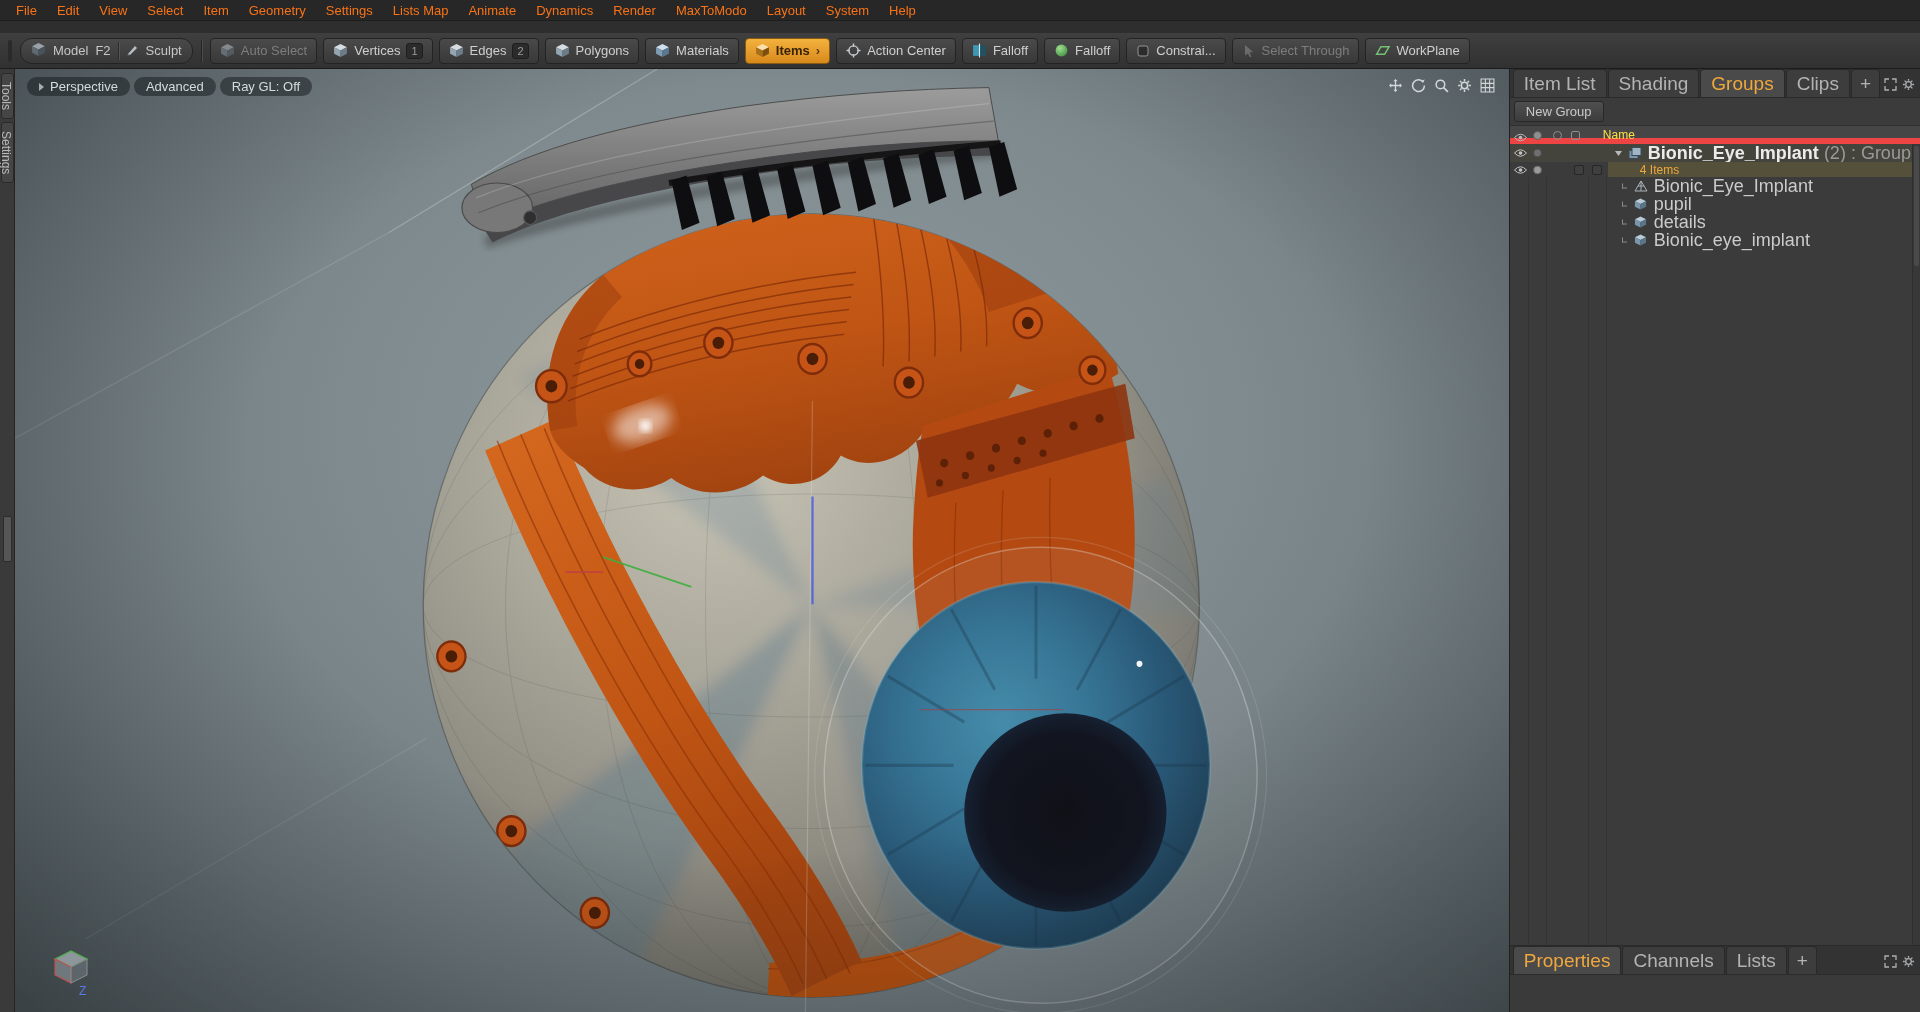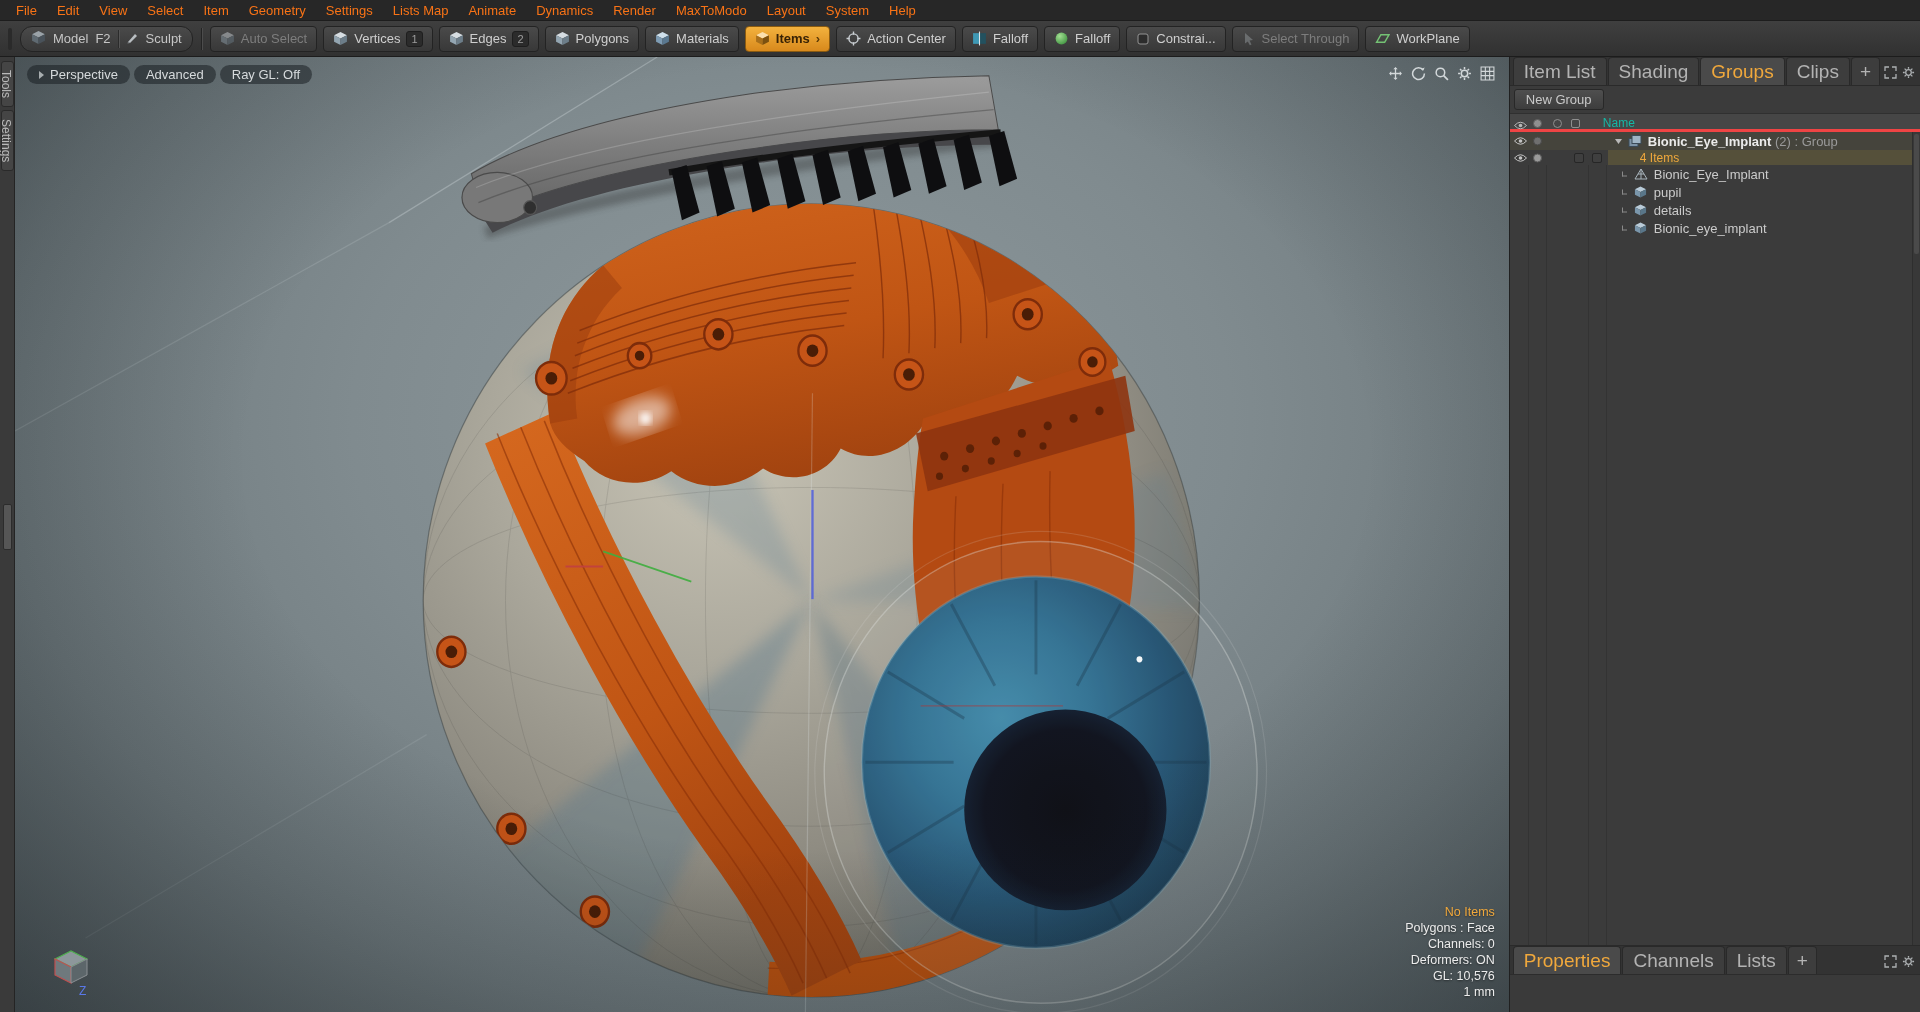--- a/index.html
+++ b/index.html
@@ -13,21 +13,21 @@
   .app { display:flex; flex-direction:column; width:1920px; height:1012px; }
 
   
   .menubar { flex:0 0 21px; background:#272727; border-bottom:1px solid #1d1d1d;
              display:flex; align-items:center; padding-left:6px; }
   .mi { padding:2px 10px; color:#f97316; cursor:default; white-space:nowrap; }
 
   
   .toolbar { flex:0 0 36px; background:linear-gradient(#3f3f3f,#313131);
              border-bottom:1px solid #1c1c1c; display:flex; align-items:center;
-             padding:0 8px; gap:6px; }
+             padding:0 8px; gap:6px;margin-top:12px; }
   .toolbar-handle { width:4px; height:22px; background:#2a2a2a; border-radius:2px; margin-right:2px; }
   .tbtn { display:flex; align-items:center; gap:6px; height:26px; padding:0 9px;
           background:linear-gradient(#4a4a4a,#383838); border:1px solid #232323;
           border-radius:4px; color:#cfcfcf; white-space:nowrap; }
   .tbtn svg { display:block; }
   .tbtn.disabled { color:#7d7d7d; }
   .tbtn.disabled svg { opacity:.45; }
   .badge { background:#2b2b2b; border:1px solid #1e1e1e; border-radius:3px;
            font-size:11px; color:#9d9d9d; padding:0 4px; line-height:14px; }
   .tbtn.items-active { background:linear-gradient(#f3b23e,#d8891c); border-color:#8a5a10;
@@ -74,28 +74,28 @@
              padding:0 3px; border-bottom:1px solid #2a2a2a; }
   .rtab { padding:3px 10px 2px; background:#3d3d3d; border:1px solid #292929; border-bottom:none;
           border-radius:4px 4px 0 0; color:#b3b3b3; font-size:19px; white-space:nowrap; }
   .rtab.active { background:#4a4a4a; color:#f0a83c; }
   .rtab.add { padding:3px 8px 2px; }
   .spacer { flex:1; }
   .ticon { margin:0 2px 3px; opacity:.85; }
   .rp-toolbar { flex:0 0 26px; padding:3px 4px; }
   .btn { display:inline-flex; align-items:center; background:linear-gradient(#4f4f4f,#3d3d3d);
          border:1px solid #282828; border-radius:3px; padding:2px 11px; color:#c9c9c9; font-size:13px; }
-  .rp-header { flex:0 0 19px; background:#464646; border-top:1px solid #303030; border-bottom:3px solid #ef4444;
-               position:relative; font-size:12px; color:#14b8a6;padding-left:36px; }
+  .rp-header { flex:0 0 19px; background:#464646; border-top:1px solid #303030; border-bottom:6px solid #ef4444;
+               position:relative; font-size:12px; color:#fde047;padding-left:36px; }
   .rp-tree { flex:1; position:relative; background:#3b3b3b; overflow:hidden; }
   .colsep { position:absolute; top:0; bottom:0; width:1px; background:#333; }
   .rp-scroll { position:absolute; top:0; bottom:0; right:0; width:8px; background:#383838;
                border-left:1px solid #2e2e2e; }
   .rp-scroll .thumb { margin:2px 1px; height:120px; background:#4a4a4a; border-radius:2px; }
-  .trow { height:18px; position:relative; font-size:13px; color:#cbcbcb; }
+  .trow { height:18px; position:relative; font-size:18px; color:#cbcbcb; }
   .trow .cell { position:absolute; top:50%; transform:translateY(-50%); display:flex; align-items:center; }
   .trow .tlabel { position:absolute; top:50%; transform:translateY(-50%); white-space:nowrap; }
   .trow.selected { background:#45443c; }
   .trow.count { height:15px; font-size:12px;
                 background:linear-gradient(to right, #3b3b3b 98px, #55503a 98px); color:#f0a83c; }
   .trow b { color:#ebebeb; font-weight:bold; }
   .trow .dim { color:#9a9a9a; }
   .cbox { width:10px; height:10px; background:#3f3f3f; border:1px solid #262626; border-radius:2px; }
   .branch-dot { width:5px; height:5px; border-left:1px solid #8a8a8a; border-bottom:1px solid #8a8a8a; }
   .rp-btabs { flex:0 0 21px; background:#333; display:flex; align-items:flex-end; gap:1px;
@@ -543,28 +543,20 @@
               <path d="M7 1 V3 M7 11 V13 M1 7 H3 M11 7 H13 M2.8 2.8 L4.2 4.2 M9.8 9.8 L11.2 11.2 M11.2 2.8 L9.8 4.2 M4.2 9.8 L2.8 11.2" stroke="#dde2e4" stroke-width="1.4"></path>
             </svg>
           </span>
         <span>
             <svg width="15" height="15" viewBox="0 0 14 14">
               <path d="M1 1 H13 V13 H1 Z M1 5 H13 M1 9 H13 M5 1 V13 M9 1 V13" stroke="#dde2e4" fill="none"></path>
             </svg>
           </span>
       </div>
 
-      <div class="vp-info">
-        <div class="accent">No Items</div>
-        <div>Polygons : Face</div>
-        <div>Channels: 0</div>
-        <div>Deformers: ON</div>
-        <div>GL: 10,576</div>
-        <div>1 mm</div>
-      </div>
 
       <div class="axis-widget">
         <svg width="52" height="52" viewBox="0 0 52 52">
           <polygon points="10,22 26,14 42,22 26,30" fill="#8d979b" stroke="#4fae4f" stroke-width="1.2"></polygon>
           <polygon points="10,22 26,30 26,46 10,38" fill="#6f797d" stroke="#c05050" stroke-width="1.2"></polygon>
           <polygon points="42,22 26,30 26,46 42,38" fill="#5c666a" stroke="#8a8f93" stroke-width="1"></polygon>
         </svg>
       </div>
       <div class="axis-z">Z</div>
     </div>

